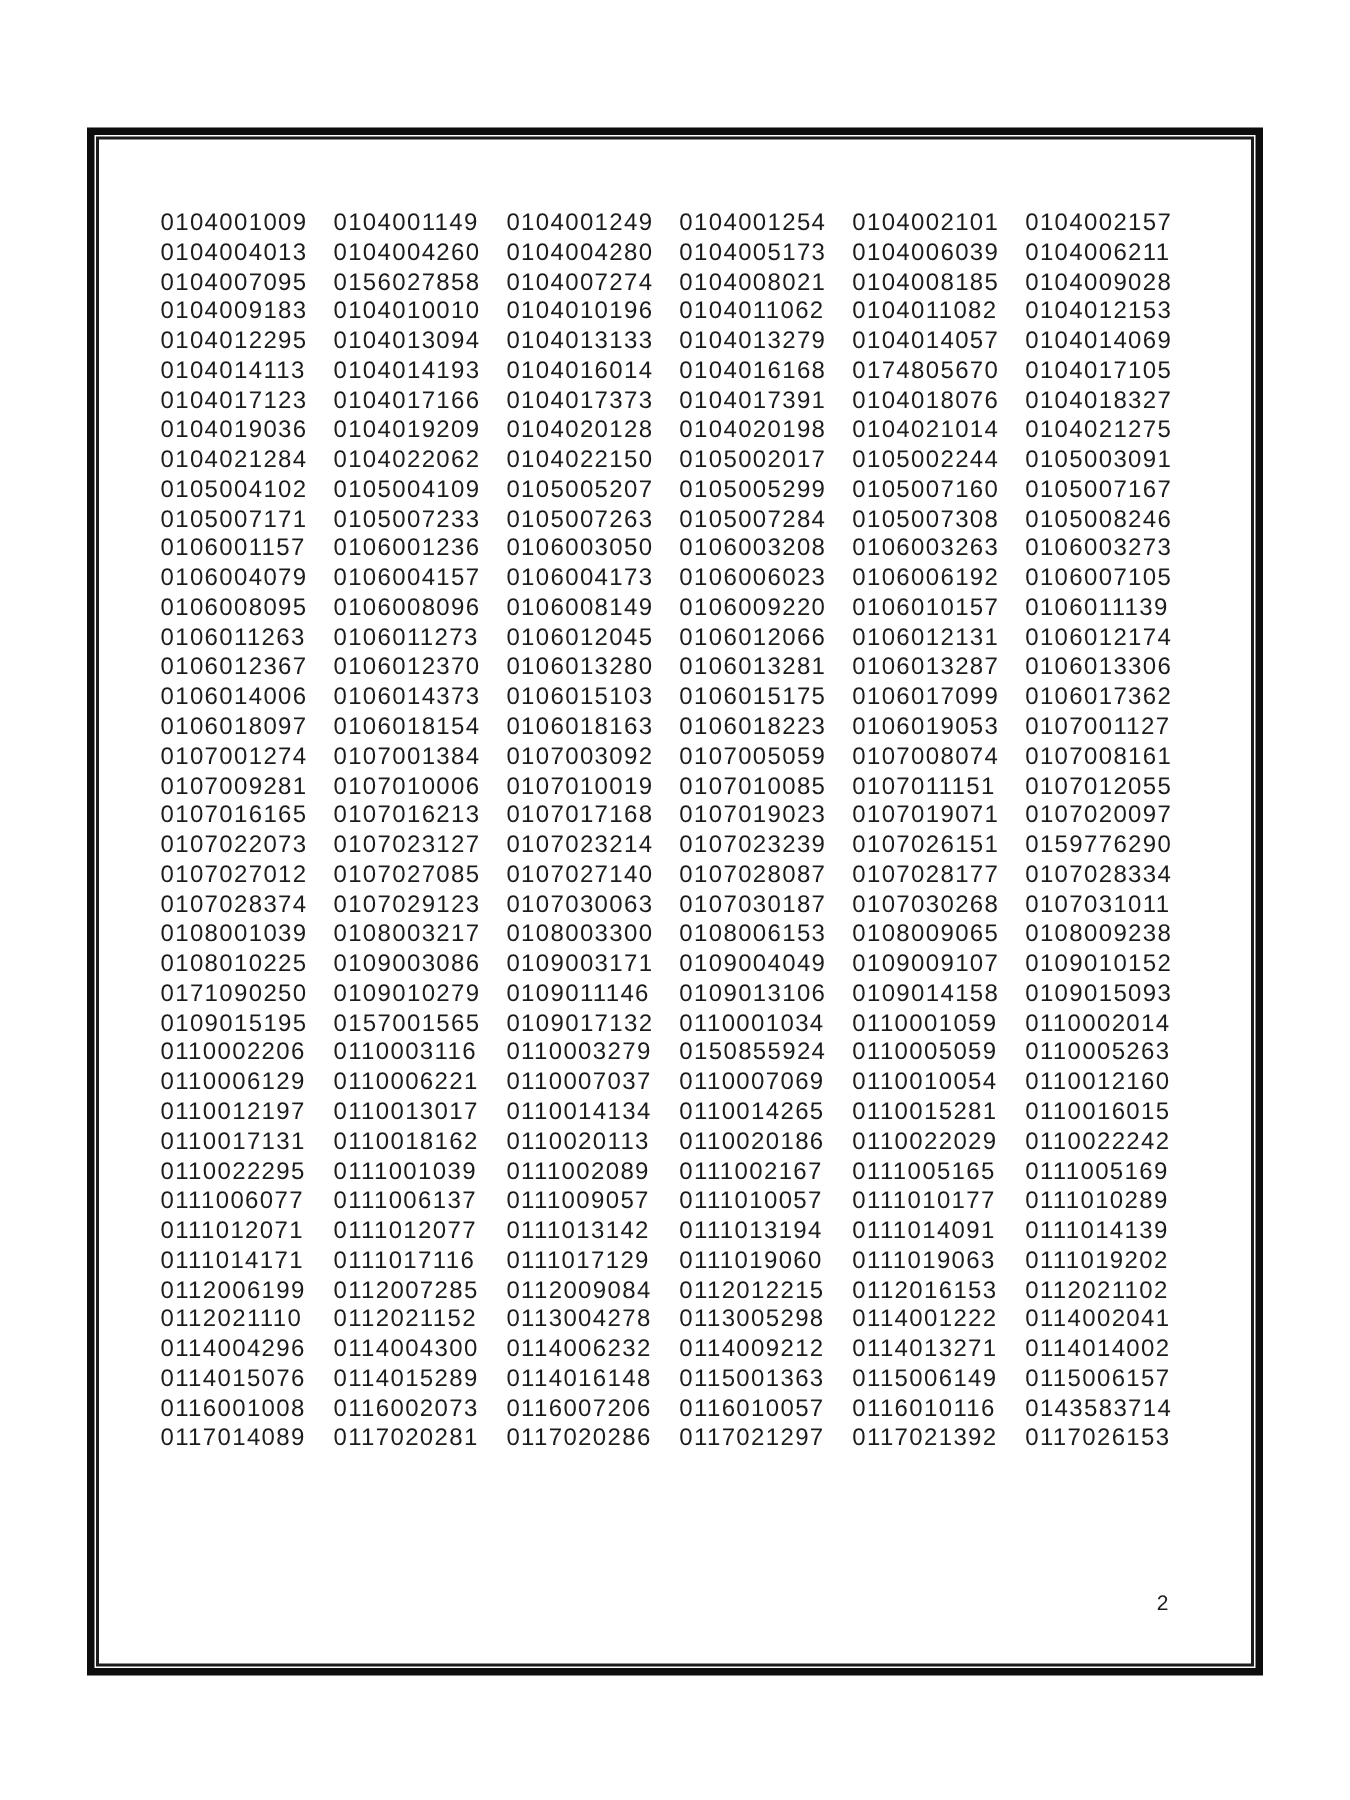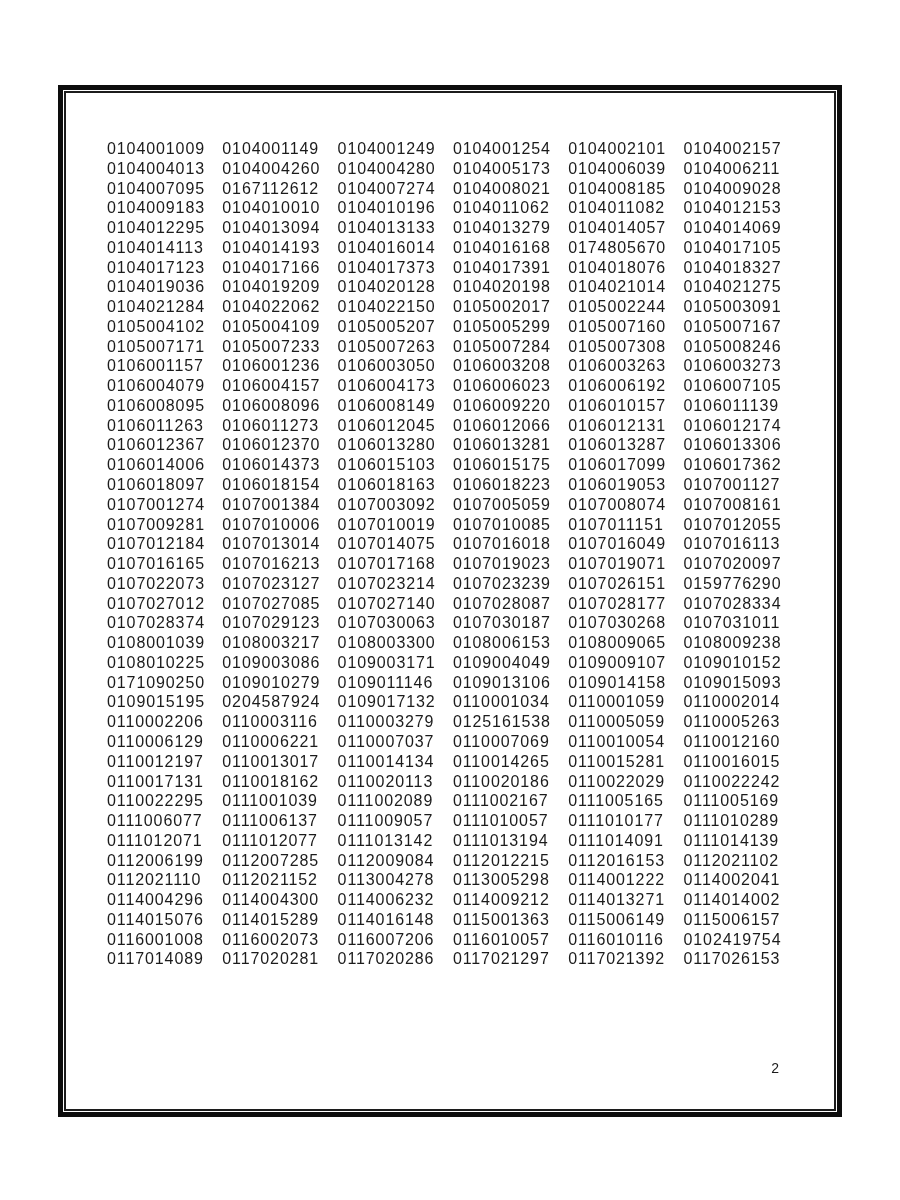--- a/index.html
+++ b/index.html
@@ -81,21 +81,21 @@
           <div class="number-row">
             <span class="number-cell">0104004013</span>
             <span class="number-cell">0104004260</span>
             <span class="number-cell">0104004280</span>
             <span class="number-cell">0104005173</span>
             <span class="number-cell">0104006039</span>
             <span class="number-cell">0104006211</span>
           </div>
           <div class="number-row">
             <span class="number-cell">0104007095</span>
-            <span class="number-cell">0167112612</span>
+            <span class="number-cell">0156027858</span>
             <span class="number-cell">0104007274</span>
             <span class="number-cell">0104008021</span>
             <span class="number-cell">0104008185</span>
             <span class="number-cell">0104009028</span>
           </div>
           <div class="number-row">
             <span class="number-cell">0104009183</span>
             <span class="number-cell">0104010010</span>
             <span class="number-cell">0104010196</span>
             <span class="number-cell">0104011062</span>
@@ -224,28 +224,20 @@
           </div>
           <div class="number-row">
             <span class="number-cell">0107009281</span>
             <span class="number-cell">0107010006</span>
             <span class="number-cell">0107010019</span>
             <span class="number-cell">0107010085</span>
             <span class="number-cell">0107011151</span>
             <span class="number-cell">0107012055</span>
           </div>
           <div class="number-row">
-            <span class="number-cell">0107012184</span>
-            <span class="number-cell">0107013014</span>
-            <span class="number-cell">0107014075</span>
-            <span class="number-cell">0107016018</span>
-            <span class="number-cell">0107016049</span>
-            <span class="number-cell">0107016113</span>
-          </div>
-          <div class="number-row">
             <span class="number-cell">0107016165</span>
             <span class="number-cell">0107016213</span>
             <span class="number-cell">0107017168</span>
             <span class="number-cell">0107019023</span>
             <span class="number-cell">0107019071</span>
             <span class="number-cell">0107020097</span>
           </div>
           <div class="number-row">
             <span class="number-cell">0107022073</span>
             <span class="number-cell">0107023127</span>
@@ -289,31 +281,31 @@
           <div class="number-row">
             <span class="number-cell">0171090250</span>
             <span class="number-cell">0109010279</span>
             <span class="number-cell">0109011146</span>
             <span class="number-cell">0109013106</span>
             <span class="number-cell">0109014158</span>
             <span class="number-cell">0109015093</span>
           </div>
           <div class="number-row">
             <span class="number-cell">0109015195</span>
-            <span class="number-cell">0204587924</span>
+            <span class="number-cell">0157001565</span>
             <span class="number-cell">0109017132</span>
             <span class="number-cell">0110001034</span>
             <span class="number-cell">0110001059</span>
             <span class="number-cell">0110002014</span>
           </div>
           <div class="number-row">
             <span class="number-cell">0110002206</span>
             <span class="number-cell">0110003116</span>
             <span class="number-cell">0110003279</span>
-            <span class="number-cell">0125161538</span>
+            <span class="number-cell">0150855924</span>
             <span class="number-cell">0110005059</span>
             <span class="number-cell">0110005263</span>
           </div>
           <div class="number-row">
             <span class="number-cell">0110006129</span>
             <span class="number-cell">0110006221</span>
             <span class="number-cell">0110007037</span>
             <span class="number-cell">0110007069</span>
             <span class="number-cell">0110010054</span>
             <span class="number-cell">0110012160</span>
@@ -352,20 +344,28 @@
           </div>
           <div class="number-row">
             <span class="number-cell">0111012071</span>
             <span class="number-cell">0111012077</span>
             <span class="number-cell">0111013142</span>
             <span class="number-cell">0111013194</span>
             <span class="number-cell">0111014091</span>
             <span class="number-cell">0111014139</span>
           </div>
           <div class="number-row">
+            <span class="number-cell">0111014171</span>
+            <span class="number-cell">0111017116</span>
+            <span class="number-cell">0111017129</span>
+            <span class="number-cell">0111019060</span>
+            <span class="number-cell">0111019063</span>
+            <span class="number-cell">0111019202</span>
+          </div>
+          <div class="number-row">
             <span class="number-cell">0112006199</span>
             <span class="number-cell">0112007285</span>
             <span class="number-cell">0112009084</span>
             <span class="number-cell">0112012215</span>
             <span class="number-cell">0112016153</span>
             <span class="number-cell">0112021102</span>
           </div>
           <div class="number-row">
             <span class="number-cell">0112021110</span>
             <span class="number-cell">0112021152</span>
@@ -389,21 +389,21 @@
             <span class="number-cell">0115001363</span>
             <span class="number-cell">0115006149</span>
             <span class="number-cell">0115006157</span>
           </div>
           <div class="number-row">
             <span class="number-cell">0116001008</span>
             <span class="number-cell">0116002073</span>
             <span class="number-cell">0116007206</span>
             <span class="number-cell">0116010057</span>
             <span class="number-cell">0116010116</span>
-            <span class="number-cell">0102419754</span>
+            <span class="number-cell">0143583714</span>
           </div>
           <div class="number-row">
             <span class="number-cell">0117014089</span>
             <span class="number-cell">0117020281</span>
             <span class="number-cell">0117020286</span>
             <span class="number-cell">0117021297</span>
             <span class="number-cell">0117021392</span>
             <span class="number-cell">0117026153</span>
           </div>
         </div>

